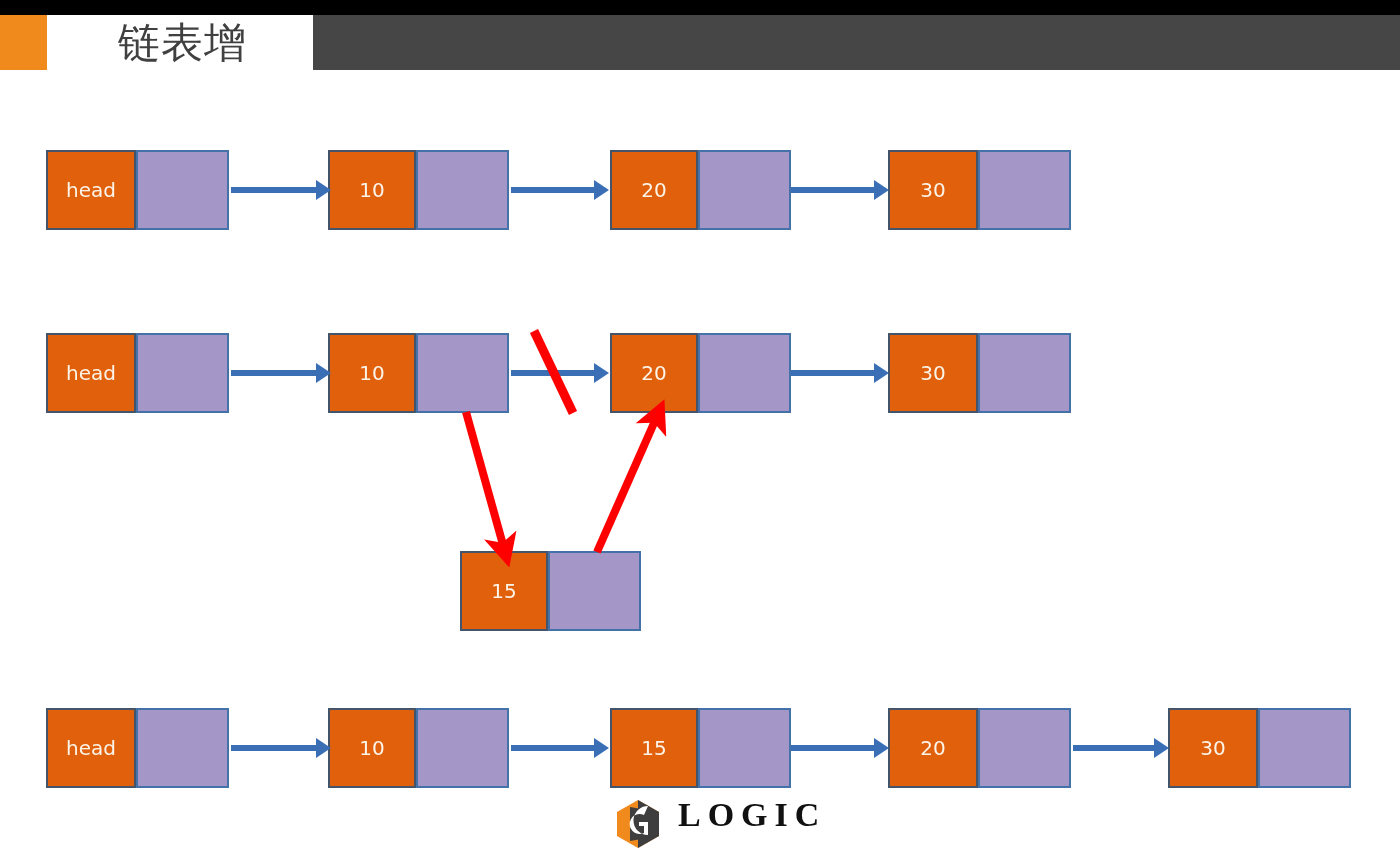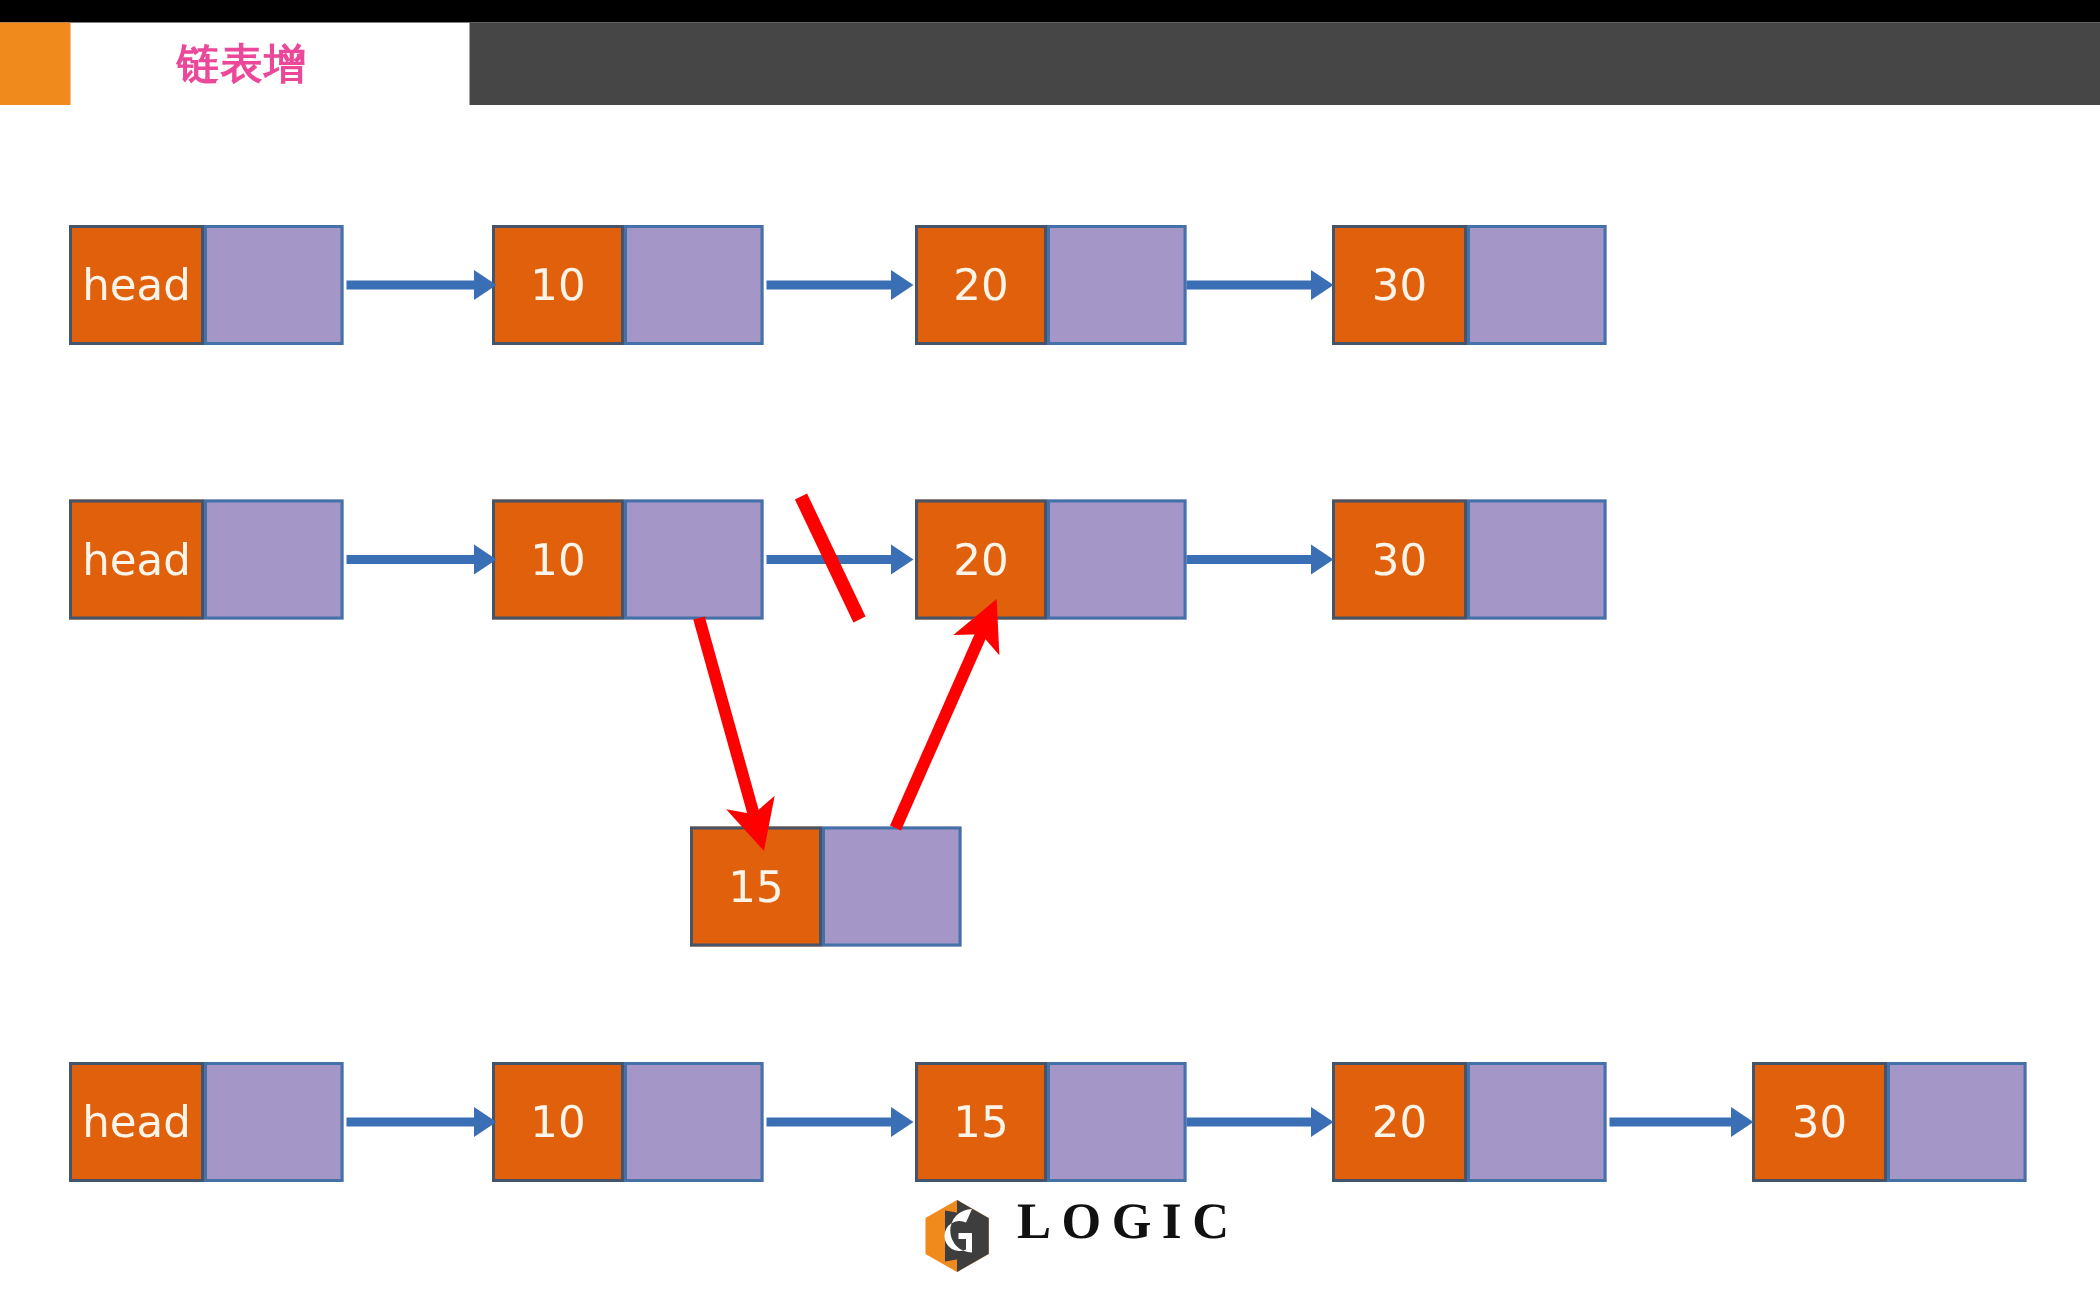--- a/index.html
+++ b/index.html
@@ -35,23 +35,23 @@
     position: absolute;
     left: 313px; top: 15px;
     width: 1087px; height: 55px;
     background: #464646;
   }
   .slide-title {
     position: absolute;
     left: 118px; top: 16px;
     height: 54px;
     line-height: 54px;
-    font-size: 28px;
-    font-weight: 700;
-    color: #ec4899;
+    font-size: 42px;
+    font-weight: 400;
+    color: #404040;
     letter-spacing: 1px;
     white-space: nowrap;
     font-family: "DejaVu Sans", "Liberation Sans", sans-serif;
   }
 
   
   .node {
     position: absolute;
     display: flex;
     height: 80px;
@@ -60,21 +60,21 @@
   .cell {
     box-sizing: border-box;
     border: 2px solid #44546A;
     display: flex;
     align-items: center;
     justify-content: center;
   }
   .cell.data {
     background: #E0600C;
     color: #FCF4E8;
-    font-size: 29px;
+    font-size: 20px;
     font-weight: 400;
     font-family: "DejaVu Sans", "Liberation Sans", sans-serif;
   }
   .cell.ptr {
     background: #A596C8;
     border-color: #4472A8;
   }
 
   
   .blue-arrow {

